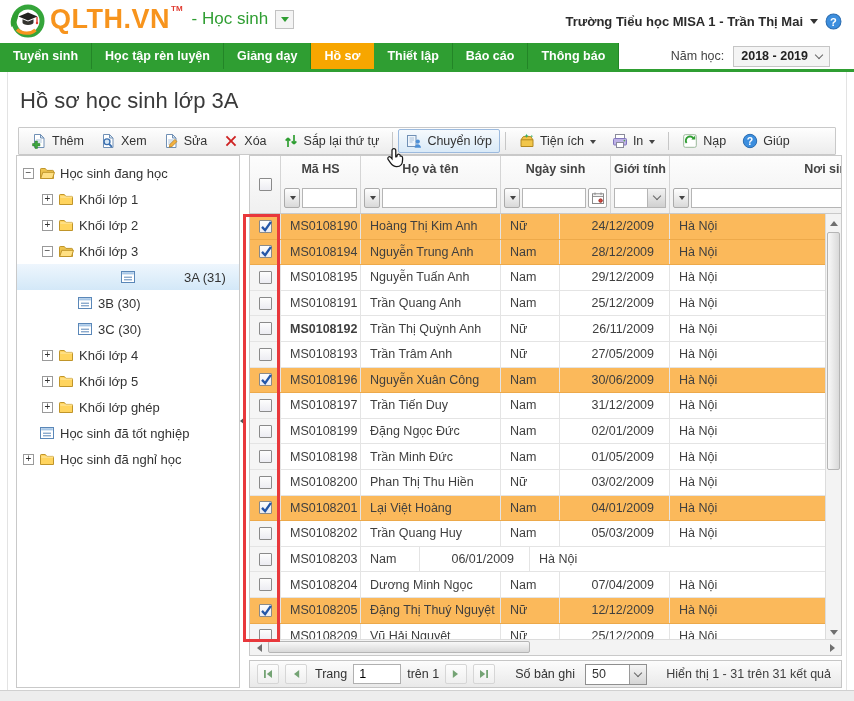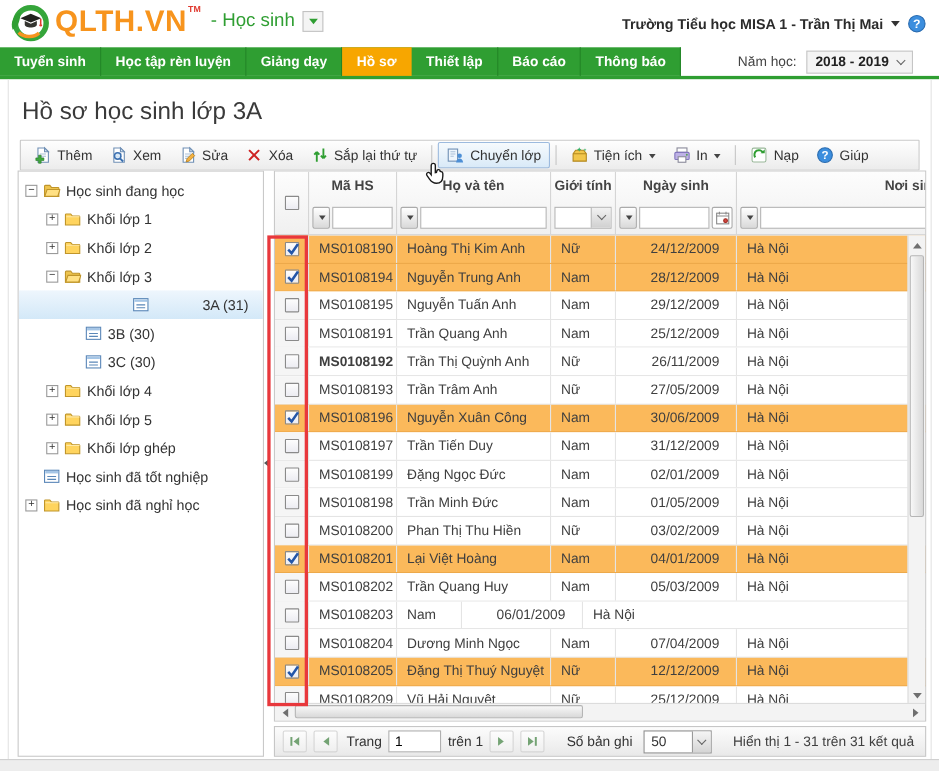--- a/index.html
+++ b/index.html
@@ -424,44 +424,44 @@
             </div>
             <div class="gh-cell" style="width: 140px;">
               <div class="gh-label">Họ và tên</div>
               <div class="gh-filter">
                 <div class="f-btn">
                   <div class="caret"></div>
                 </div>
                 <input class="f-input" style="">
               </div>
             </div>
-            <div class="gh-cell" style="width: 59px;">
-              <div class="gh-label">Giới tính</div>
-              <div class="gh-filter">
-                <div class="f-select">
-                  <div class="sel-btn">
-                    <div class="chev"></div>
-                  </div>
-                </div>
-              </div>
-            </div>
             <div class="gh-cell" style="width: 110px;">
               <div class="gh-label">Ngày sinh</div>
               <div class="gh-filter">
                 <div class="f-btn">
                   <div class="caret"></div>
                 </div>
                 <input class="f-input" style="">
                 <div class="f-cal">
                   <svg width="14" height="14" viewBox="0 0 14 14">
                     <rect x="1.5" y="2.8" width="11" height="9.7" fill="#fff" stroke="#8a8a8a"></rect>
                     <path d="M1.5 5.4h11" stroke="#8a8a8a"></path>
                     <path d="M4 1.5v2.4M10 1.5v2.4" stroke="#8a8a8a"></path>
                     <circle cx="9.6" cy="9.6" r="1.7" fill="#d24a42" stroke="#9c231c"></circle>
                   </svg>
+                </div>
+              </div>
+            </div>
+            <div class="gh-cell" style="width: 59px;">
+              <div class="gh-label">Giới tính</div>
+              <div class="gh-filter">
+                <div class="f-select">
+                  <div class="sel-btn">
+                    <div class="chev"></div>
+                  </div>
                 </div>
               </div>
             </div>
             <div class="gh-cell" style="width: 320px;">
               <div class="gh-label">Nơi sinh</div>
               <div class="gh-filter">
                 <div class="f-btn">
                   <div class="caret"></div>
                 </div>
                 <input class="f-input" style="">

